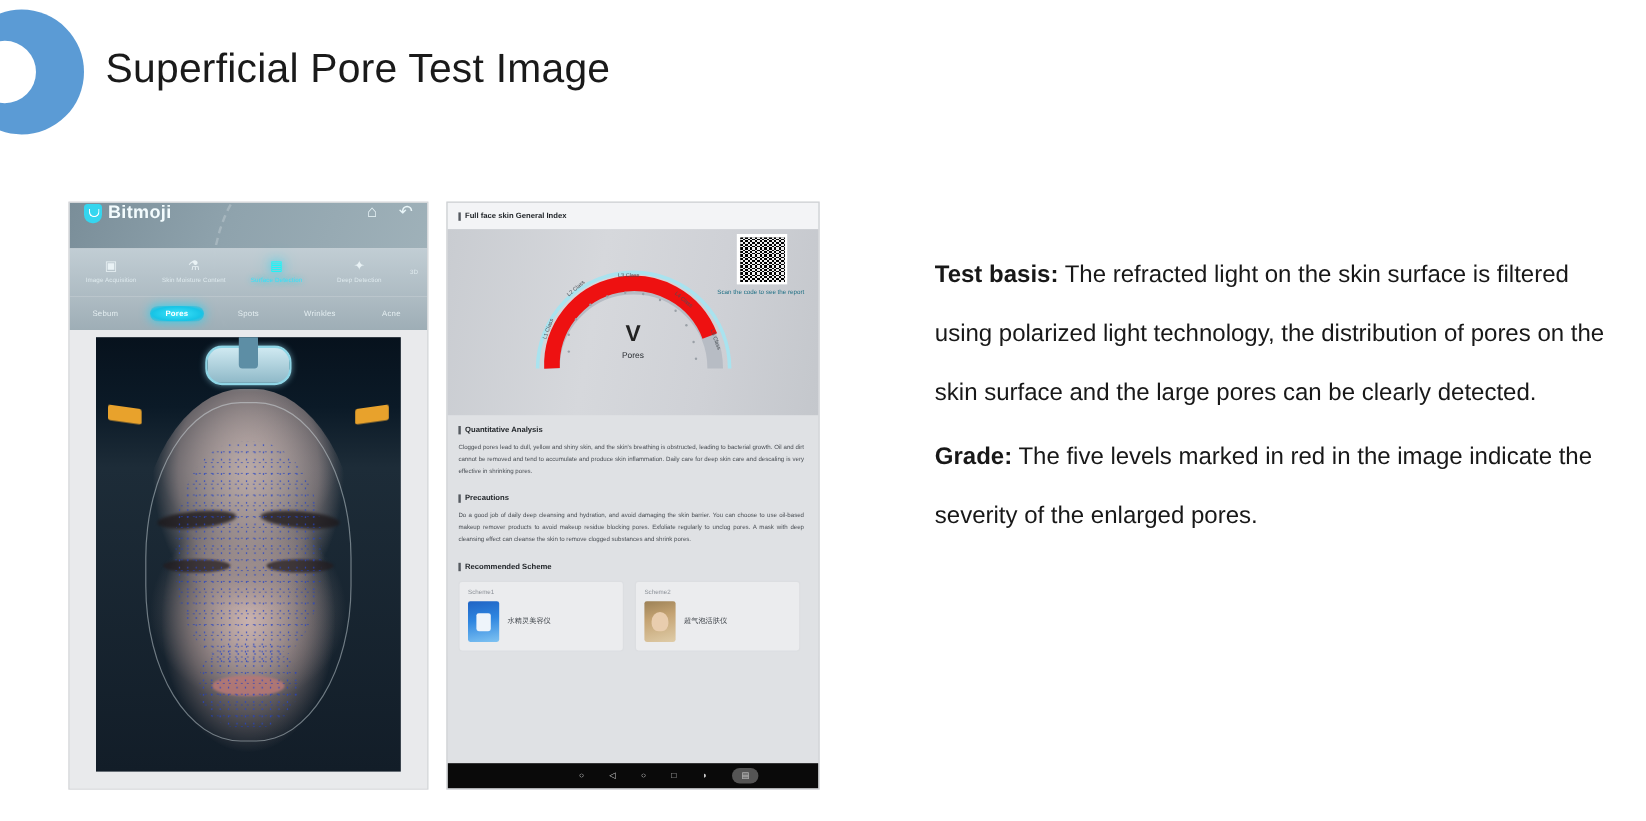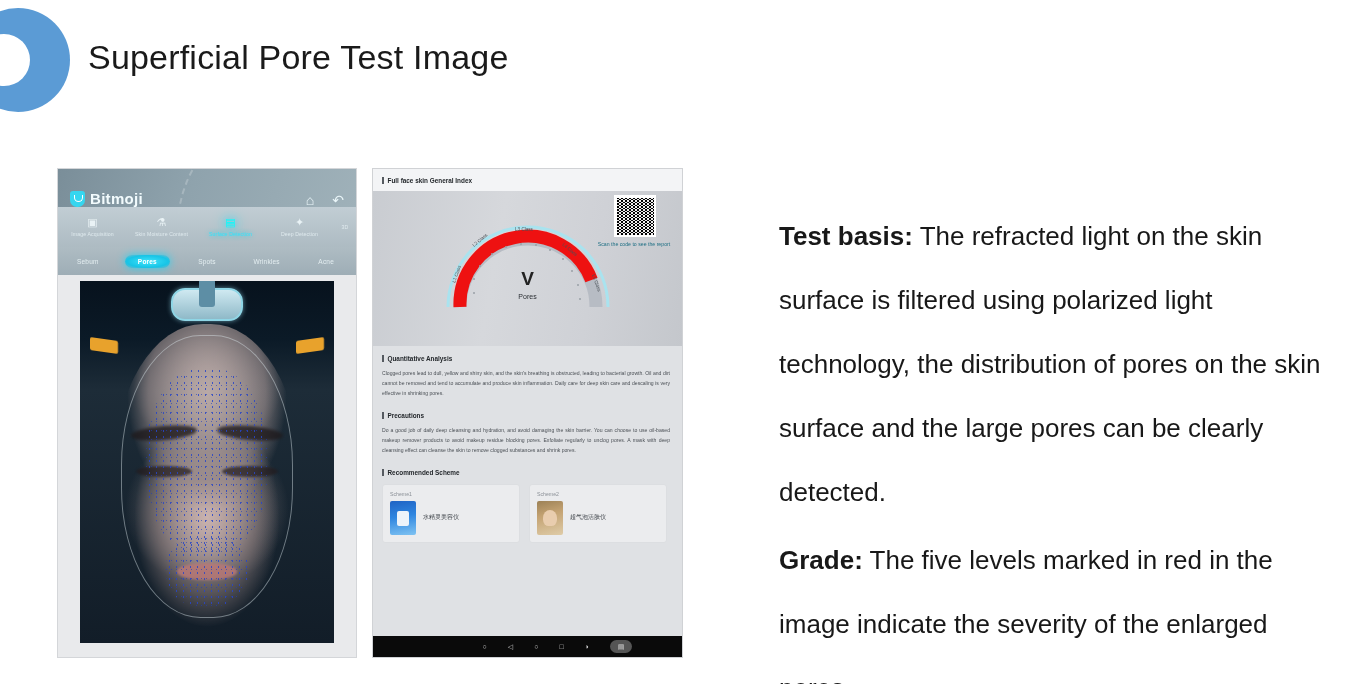--- a/index.html
+++ b/index.html
@@ -34,21 +34,21 @@
   .device-left {
     position: absolute; left: 57px; top: 168px;
     width: 300px; height: 490px;
     background: #e9eaec;
     border: 1px solid #d4d6d9;
     overflow: hidden;
   }
   .app-topbar {
     position: relative; height: 38px;
     background: linear-gradient(110deg,#7a8e99 0%,#8fa3ad 45%,#9fb1b9 100%);
-    display: flex; align-items: flex-end; padding: 0 12px;
+    display: flex; align-items: flex-start; padding: 0 12px;
   }
   .app-topbar::before {
     content: ""; position: absolute; left: 40%; top: -60px;
     width: 230px; height: 230px; border-radius: 50%;
     border: 2px dashed rgba(255,255,255,.22);
   }
   .brand { display: flex; align-items: center; gap: 5px; z-index: 2; }
   .brand-shield {
     width: 15px; height: 16px; background: #35d6ef;
     border-radius: 3px 3px 7px 7px; position: relative;
@@ -240,21 +240,21 @@
   .nb-hl {
     background: #555; border-radius: 9px; padding: 3px 8px;
     position: relative;
   }
 
   
   .copy {
     position: absolute; left: 779px; top: 205px; width: 566px;
   }
   .copy p {
-    font-size: 26px; color: #181818; line-height: 2.46;
+    font-size: 20px; color: #181818; line-height: 2.46;
     margin-bottom: 4px;
   }
   .copy b { font-weight: 700; }
 </style>
 </head>
 <body>
 
 <div class="header">
   <div class="logo-mark"></div>
   <div class="page-title">Superficial Pore Test Image</div>

